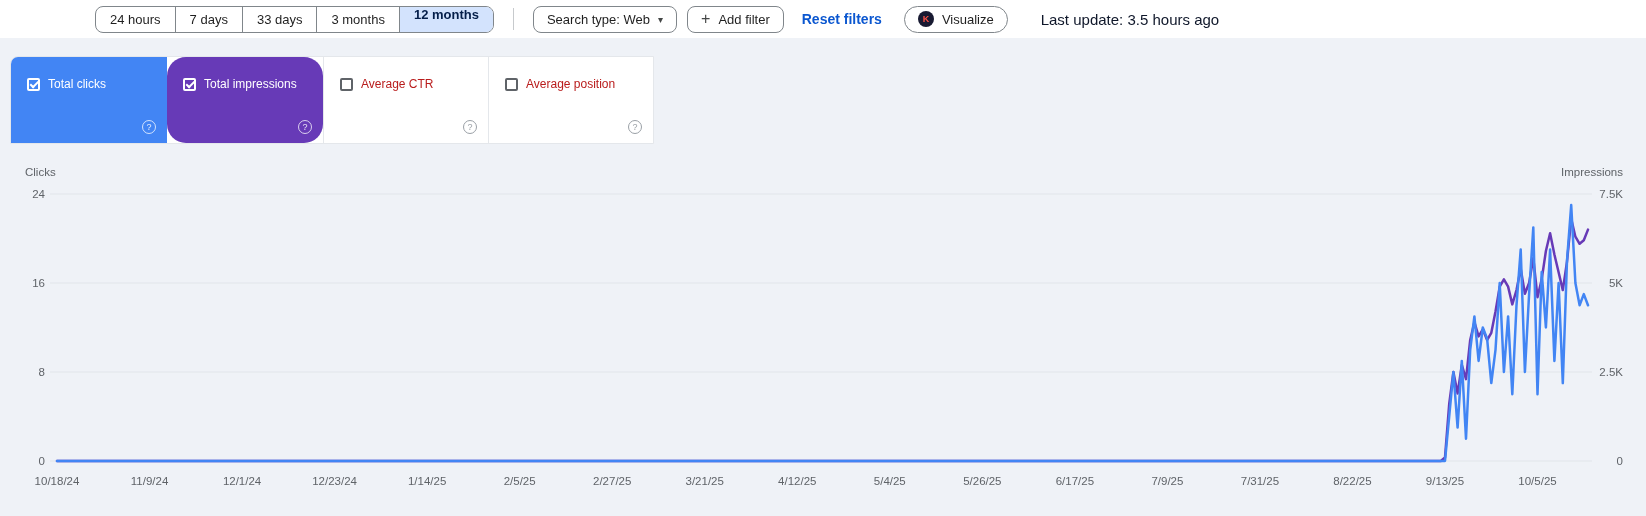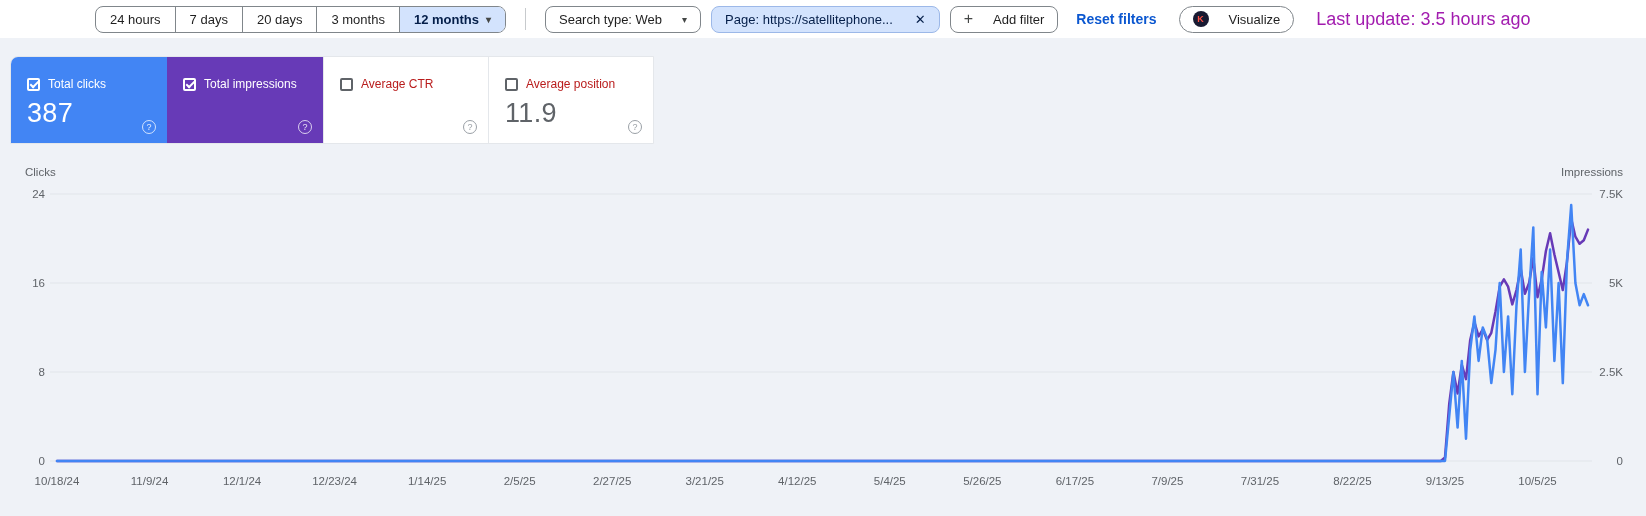--- a/index.html
+++ b/index.html
@@ -22,26 +22,26 @@
     display: inline-flex; height: 27px;
     border: 1px solid #80868b; border-radius: 8px;
     overflow: hidden; background: #fff; flex: none;
   }
   .seg-item {
     display: flex; align-items: center; gap: 7px;
     padding: 0 14px; font-size: 13px; color: #1f1f1f;
     border-left: 1px solid #80868b; cursor: pointer; white-space: nowrap;
   }
   .seg-item:first-child { border-left: none; }
-  .seg-item.selected { background: #d3e3fd; color: #041e49; font-weight: bold; }
+  .seg-item.selected { background: #d3e3fd; color: #041e49; font-weight: bold; flex-direction: column; }
   .vdivider {
     width: 1px; height: 22px; background: #c7cacd; margin: 0 19px; flex: none;
   }
   .chip {
-    display: inline-flex; align-items: center; gap: 20px;
+    display: inline-flex; align-items: center; gap: 8px;
     height: 27px; padding: 0 13px;
     border: 1px solid #80868b; border-radius: 8px;
     background: #fff; font-size: 13px; color: #1f1f1f;
     white-space: nowrap; cursor: pointer; flex: none;
   }
   .chip + .chip { margin-left: 10px; }
   .chip--filled { background: #d3e3fd; border-color: #9cb8e8; color: #041e49; }
   .caret { font-size: 10px; color: #444746; }
   .chip-close { font-size: 13px; color: #041e49; margin-left: 2px; cursor: pointer; }
   .chip-plus { font-size: 16px; color: #444746; font-weight: normal; }
@@ -49,42 +49,42 @@
     margin-left: 18px; font-size: 14px; color: #0b57d0; font-weight: bold;
     cursor: pointer; flex: none;
   }
   .visualize-chip { margin-left: 22px; }
   .viz-icon {
     width: 16px; height: 16px; border-radius: 50%;
     background: #181a32; color: #ff5145;
     display: inline-flex; align-items: center; justify-content: center;
     font-size: 9px; font-weight: bold; line-height: 1;
   }
-  .last-update { margin-left: 22px; font-size: 18px; color: #a21caf; flex: none; }
+  .last-update { margin-left: 33px; font-size: 15px; color: #0f172a; flex: none; }
 
   
   .content-bg {
     position: absolute; top: 38px; left: 0; width: 1646px; height: 478px;
     background: #eff2f7;
   }
 
   
   .cards {
     position: absolute; top: 56px; left: 10px; height: 88px;
     display: flex;
     background: #ffffff;
     border: 1px solid #e4e7eb;
     border-radius: 8px 0 0 0;
     overflow: hidden;
   }
   .card { position: relative; padding: 20px 16px 9px 16px; cursor: pointer; }
   .card-w156 { width: 156px; }
   .card-w165 { width: 165px; }
   .card--blue  { color: #fff; }
-  .card--purple{ color: #fff; }
+  .card--purple{ color: #fff; border-radius: 19px; }
   .card--white { color: #5f6368; border-left: 1px solid #e4e7eb; }
   .card--white:first-of-type { border-left: none; }
   .card-label-row { display: flex; align-items: center; gap: 8px; }
   .card-label { font-size: 12px; white-space: nowrap; }
   .card--blue .card-label, .card--purple .card-label { color: #ffffff; }
   .card--white .card-label { color: #b91c1c; }
   .card-value { font-size: 27px; margin-top: 7px; letter-spacing: 0.3px; }
   .card--white .card-value { color: #5f6368; }
 
   .cb { width: 13px; height: 13px; border-radius: 2px; position: relative; flex: none; }
@@ -114,42 +114,38 @@
 <div class="toolbar">
 
   <div class="seg">
     <div class="seg-item">
       <span>24 hours</span>
     </div>
     <div class="seg-item">
       <span>7 days</span>
     </div>
     <div class="seg-item">
-      <span>20 days</span>
+      <span>33 days</span>
     </div>
     <div class="seg-item">
       <span>3 months</span>
     </div>
     <div class="seg-item selected">
       <span>12 months</span>
       <span class="caret">▾</span>
     </div>
   </div>
 
   <div class="vdivider"></div>
 
   <div class="chip">
     <span>Search type: Web</span>
     <span class="caret">▾</span>
   </div>
 
-  <div class="chip chip--filled">
-    <span>Page: https://satellitephone...</span>
-    <span class="chip-close">✕</span>
-  </div>
 
   <div class="chip">
     <span class="chip-plus">+</span>
     <span>Add filter</span>
   </div>
 
   <span class="link-btn">Reset filters</span>
 
   <div class="chip visualize-chip" style="border-radius:14px;">
     <span class="viz-icon">K</span>
@@ -161,21 +157,20 @@
 
 <div class="content-bg"></div>
 
 <div class="cards">
 
   <div class="card card-w156 card--blue" style="background: rgb(66, 133, 244);">
     <div class="card-label-row">
       <span class="cb cb--checked"></span>
       <span class="card-label">Total clicks</span>
     </div>
-    <div class="card-value">387</div>
     <span class="help">?</span>
   </div>
 
   <div class="card card-w156 card--purple" style="background: rgb(103, 58, 183);">
     <div class="card-label-row">
       <span class="cb cb--checked"></span>
       <span class="card-label">Total impressions</span>
     </div>
     <span class="help">?</span>
   </div>
@@ -186,21 +181,20 @@
       <span class="card-label">Average CTR</span>
     </div>
     <span class="help">?</span>
   </div>
 
   <div class="card card-w165 card--white">
     <div class="card-label-row">
       <span class="cb cb--unchecked"></span>
       <span class="card-label">Average position</span>
     </div>
-    <div class="card-value">11.9</div>
     <span class="help">?</span>
   </div>
 </div>
 
 <svg id="chart-svg" width="1646" height="516" viewBox="0 0 1646 516">
     <line x1="50" x2="1592" y1="461" y2="461" stroke="#e1e5ea" stroke-width="1"></line>
     <text x="45" y="465" text-anchor="end" font-family="&quot;Liberation Sans&quot;, sans-serif" font-size="11.5px" fill="#5f6368">0</text>
     <text x="1623" y="465" text-anchor="end" font-family="&quot;Liberation Sans&quot;, sans-serif" font-size="11.5px" fill="#5f6368">0</text>
     <line x1="50" x2="1592" y1="372" y2="372" stroke="#e1e5ea" stroke-width="1"></line>
     <text x="45" y="376" text-anchor="end" font-family="&quot;Liberation Sans&quot;, sans-serif" font-size="11.5px" fill="#5f6368">8</text>

